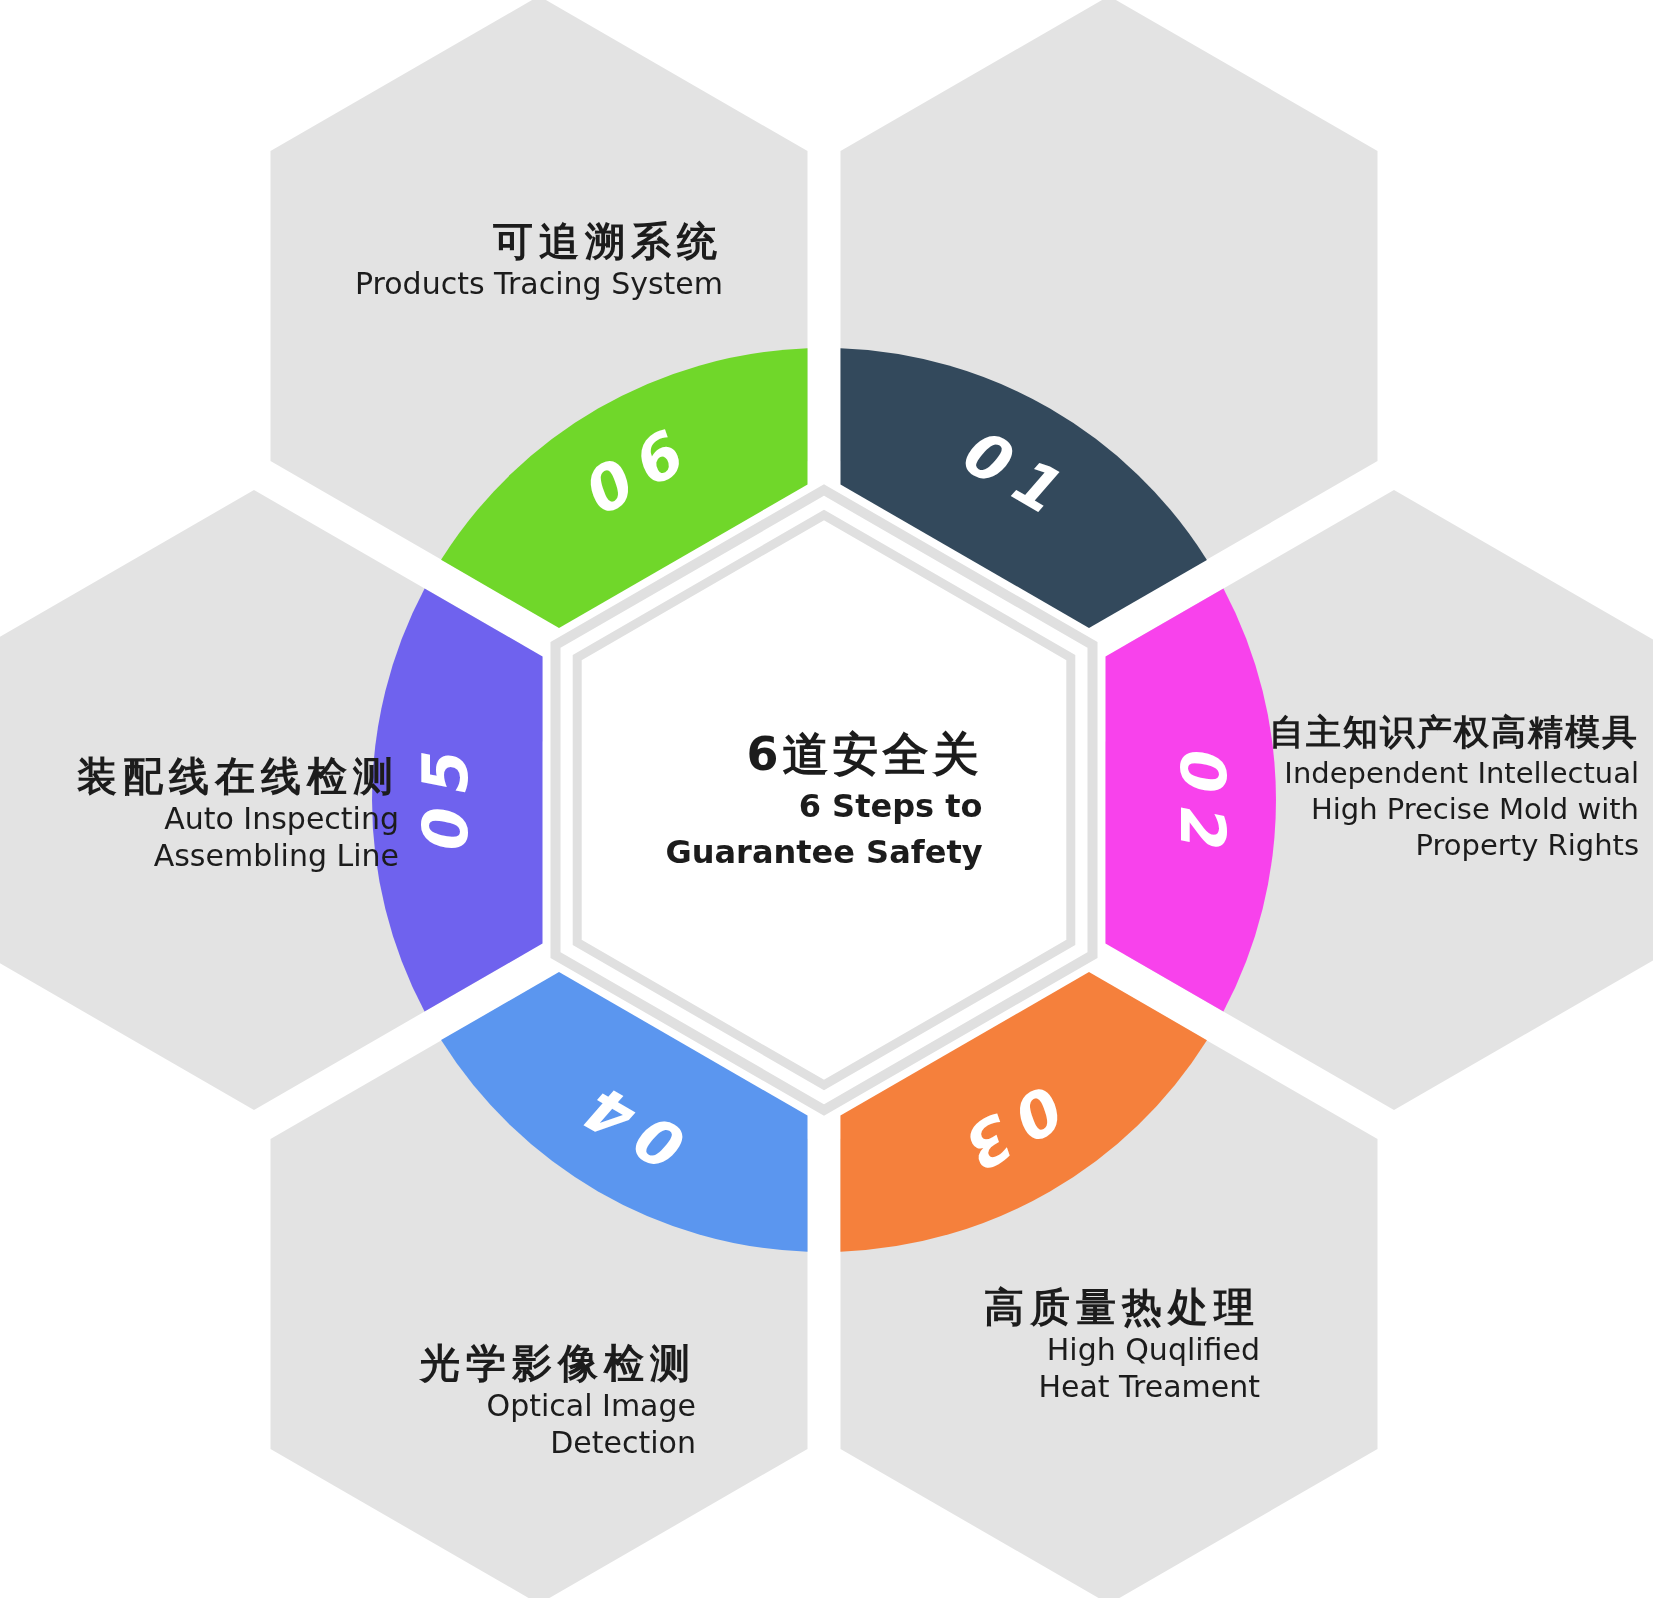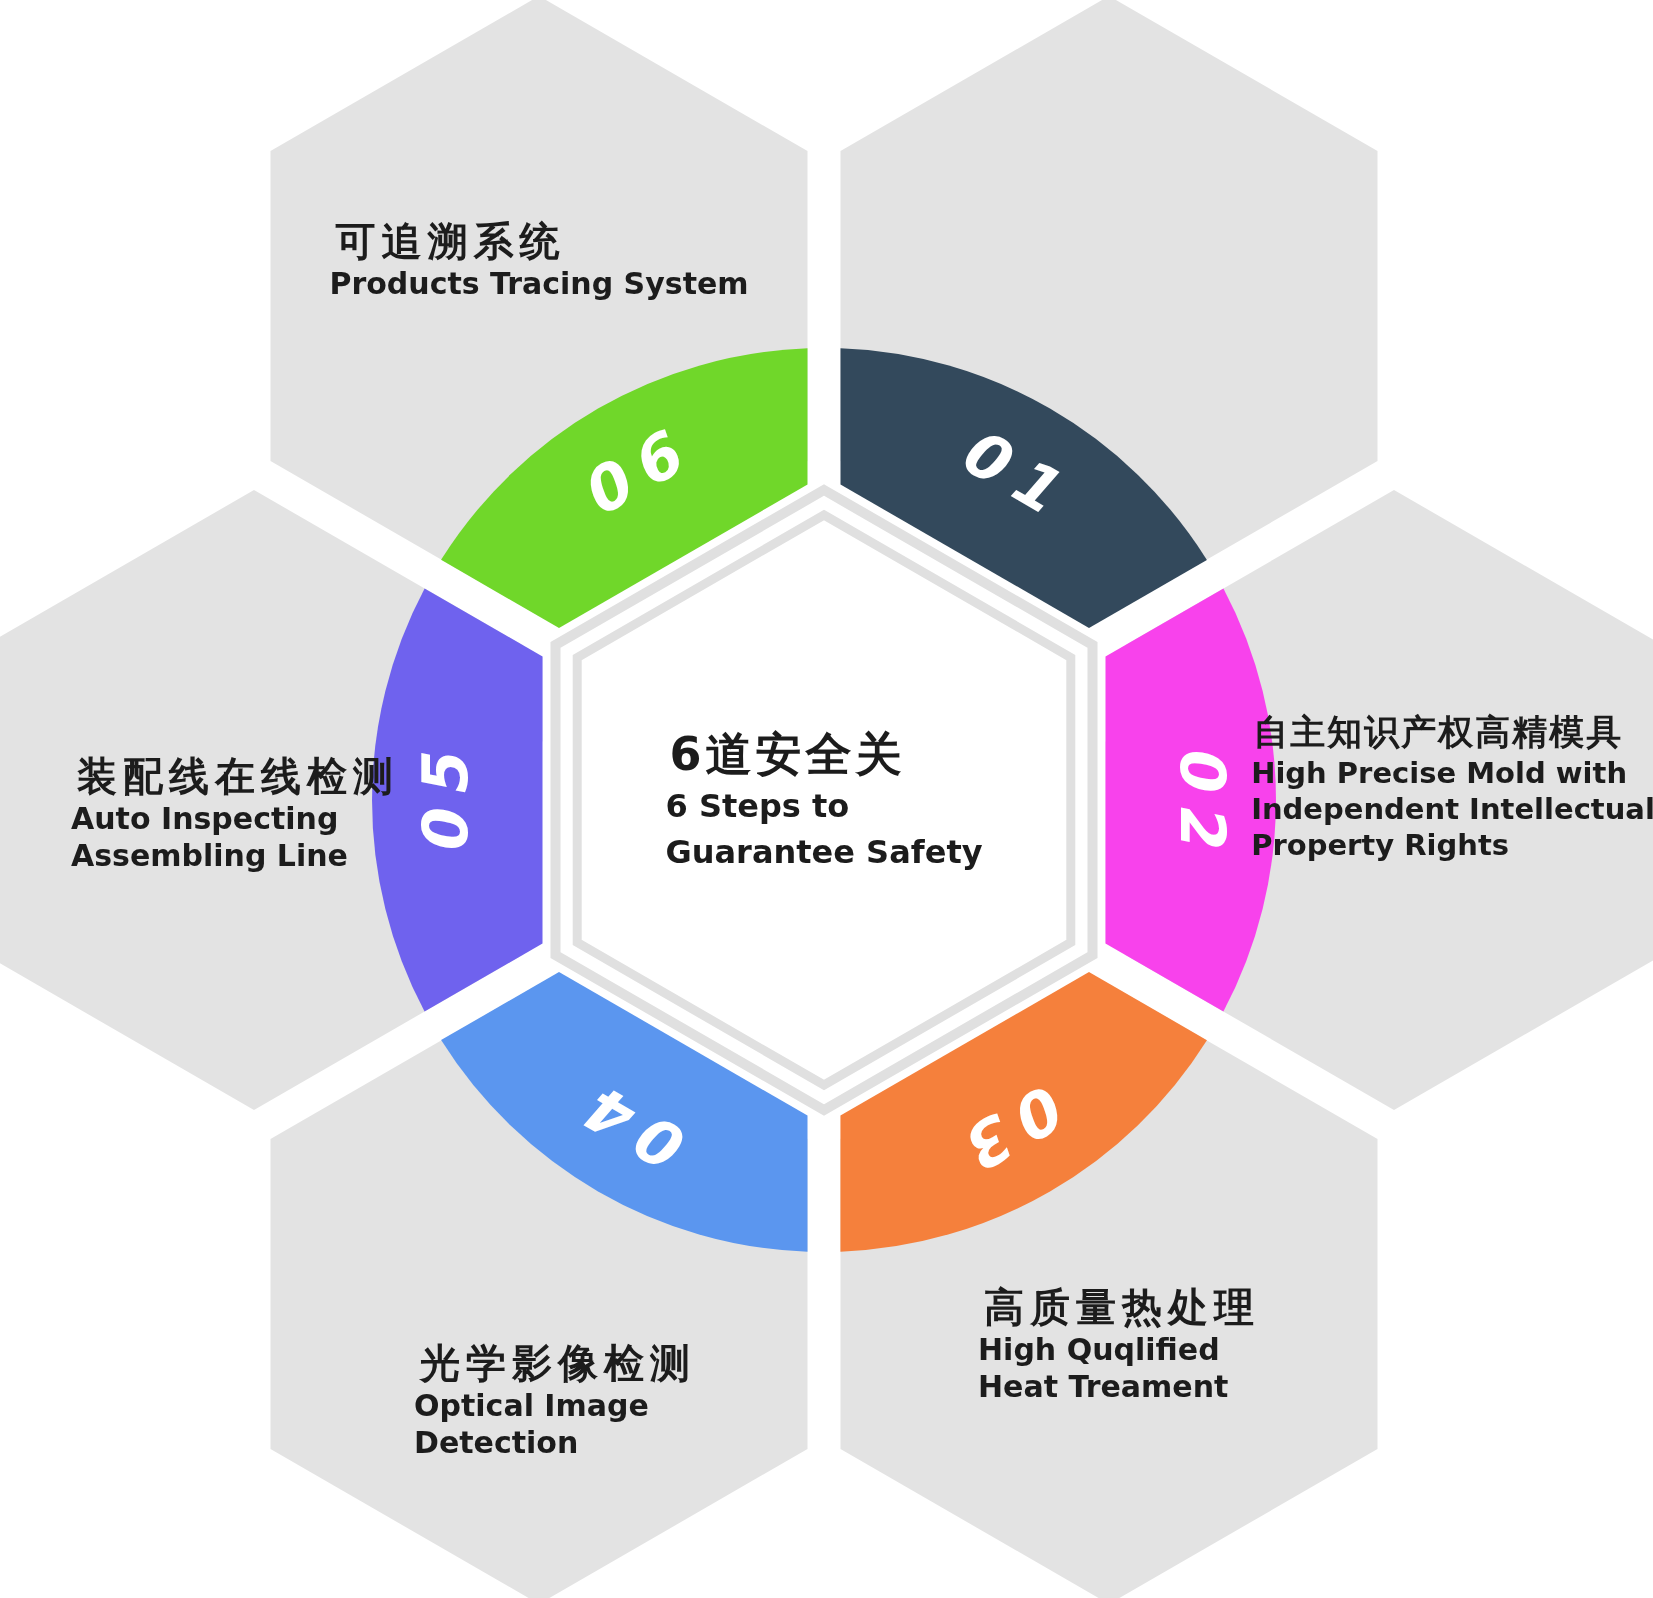--- a/index.html
+++ b/index.html
@@ -5,27 +5,27 @@
   html,body { margin:0; padding:0; background:#ffffff; }
   .stage {
     position:relative; width:1653px; height:1598px; background:#ffffff;
     overflow:hidden; font-family:"DejaVu Sans","Liberation Sans",sans-serif;
     color:#1c1c1c;
   }
   .stage svg { position:absolute; left:0; top:0; }
 
   .label {
     position:absolute; transform:translate(-50%,-50%);
-    text-align:left; white-space:nowrap;
+    text-align:right; white-space:nowrap;
   }
   .cn {
     font-weight:bold; font-size:40px; line-height:48px;
     letter-spacing:6px; padding-left:6px;
   }
-  .en { font-size:30px; line-height:37px; font-weight:bold; }
+  .en { font-size:30px; line-height:37px; font-weight:normal; }
 
   
   .label-right .cn { font-size:35px; letter-spacing:2px; padding-left:2px; line-height:46px; }
   .label-right .en { font-size:29px; line-height:36px; }
   .label-center .cn { font-size:46px; line-height:58px; letter-spacing:4px; padding-left:4px; }
   .label-center .en { font-size:32px; line-height:46px; font-weight:700; }
 
   .num {
     position:absolute; color:#ffffff;
     font-weight:bold; font-style:italic;
@@ -78,22 +78,22 @@
   </div>
 
   <div class="label" style="left:539px; top:259px;">
     <div class="cn">可追溯系统</div>
     <div class="en">Products Tracing System</div>
   </div>
 
 
   <div class="label label-right" style="left:1453px; top:786px;">
     <div class="cn">自主知识产权高精模具</div>
+    <div class="en">Independent Intellectual</div>
     <div class="en">High Precise Mold with</div>
-    <div class="en">Independent Intellectual</div>
     <div class="en">Property Rights</div>
   </div>
 
   <div class="label" style="left:1119px; top:1344px;">
     <div class="cn">高质量热处理</div>
     <div class="en">High Quqlified</div>
     <div class="en">Heat Treament</div>
   </div>
 
   <div class="label" style="left:555px; top:1400px;">

